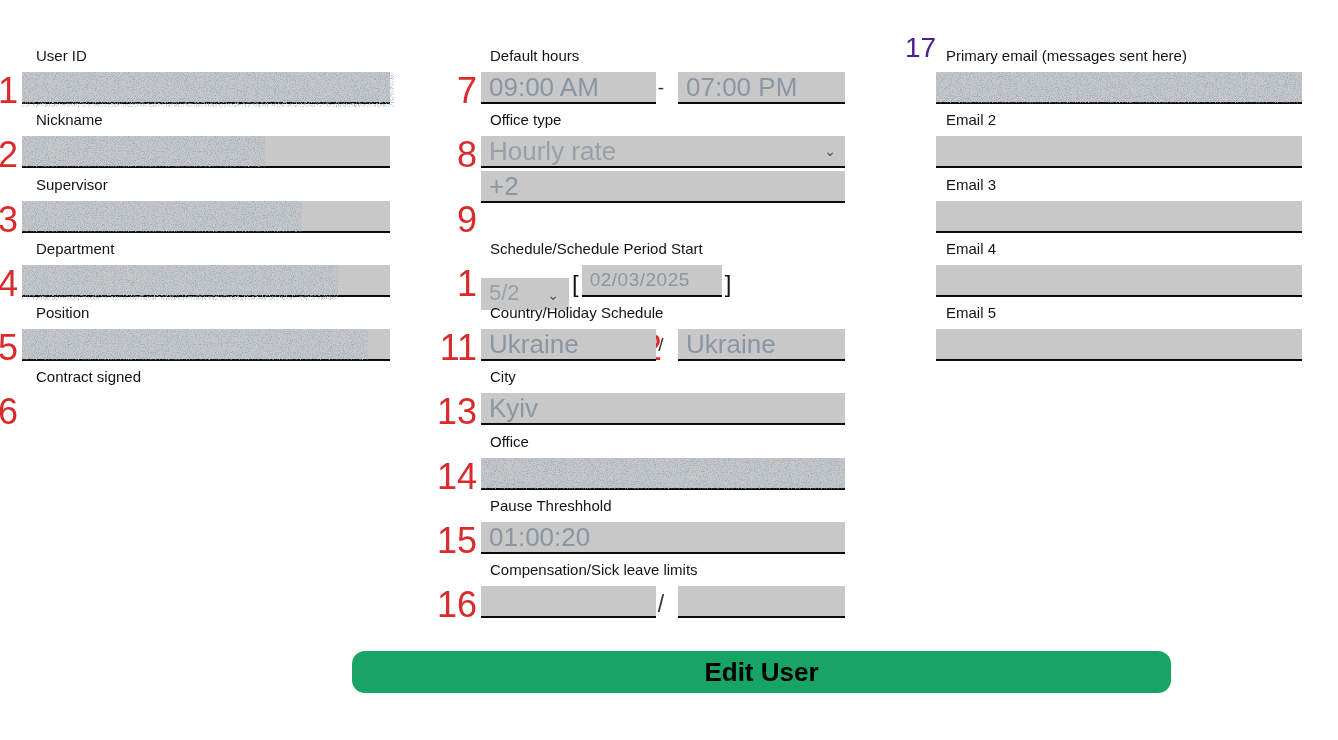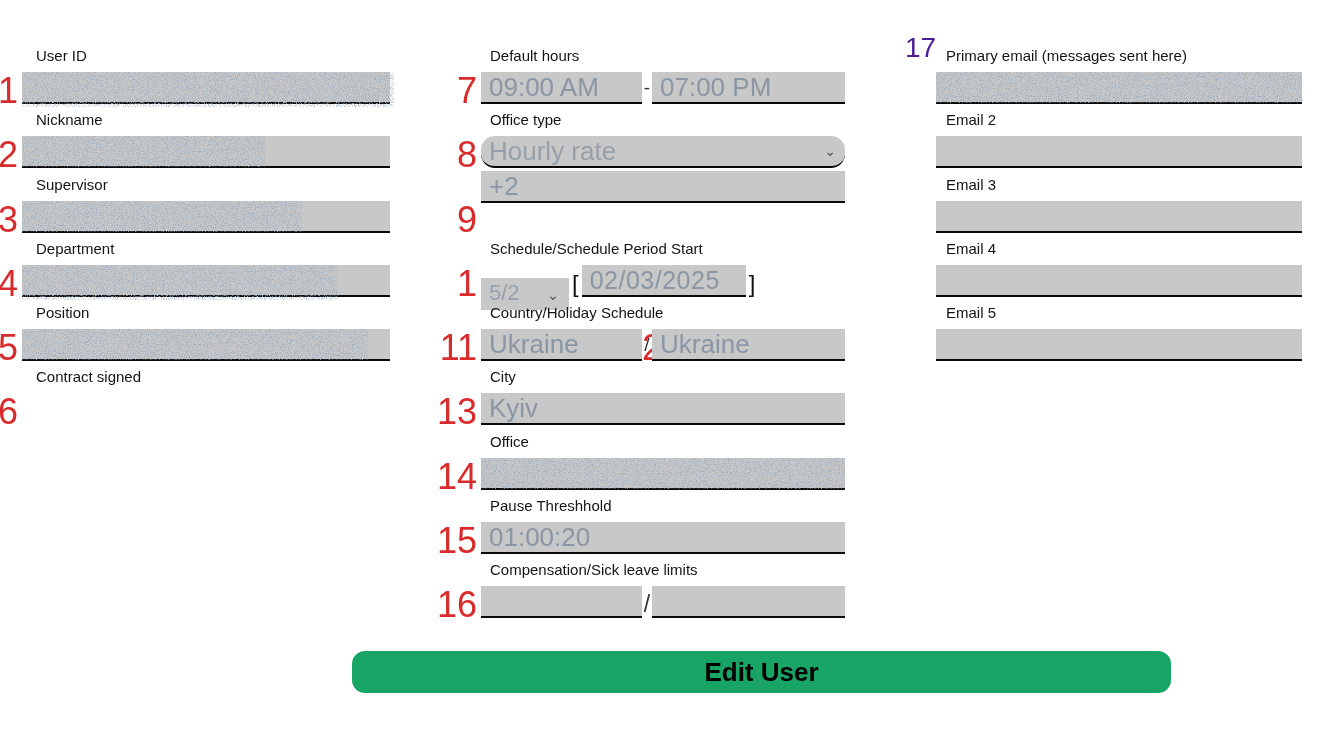--- a/index.html
+++ b/index.html
@@ -26,32 +26,32 @@
   .col-right .lbl { padding-left: 10px; }
 
   .field {
     position: relative; height: 32px;
     background: #c8c8c8;
     border-bottom: 2px solid #0a0a0a;
     font-size: 26px; line-height: 30px; color: #8a96a4;
     padding-left: 8px; white-space: nowrap;
   }
   .pair { display: flex; height: 32px; align-items: stretch; }
-  .h1 { width: 161px; flex: none; }
-  .h2 { flex: 1; }
+  .h1 { width: 175px; flex: none; }
+  .h2 { flex: 1; margin-left: 12px; }
   .sep { flex: none; width: 10px; text-align: center; font-size: 19px; color: #333; line-height: 32px; }
   .sep-big { font-size: 23px; line-height: 36px; }
 
-  .sel { color: #97a0a9; border-radius: 14px; }
+  .sel { color: #97a0a9; }
   .chev { position: absolute; right: 9px; top: 8px; font-size: 14px; color: #555; line-height: 1; }
 
   .sched { width: 88px; flex: none; border-bottom: none; color: #98a1ab; font-size: 22px; margin-top: 13px; }
   .sched .chev { right: 10px; top: 10px; }
   .bracket { flex: none; font-size: 24px; color: #111; line-height: 38px; padding: 0 3px; font-weight: 300; }
-  .datef { width: 164px; flex: none; font-size: 25px; letter-spacing: 0.5px; }
+  .datef { width: 140px; flex: none; font-size: 19px; letter-spacing: 0.5px; }
 
   .num {
     position: absolute; left: -46px; top: 30px; width: 42px;
     text-align: right; font-size: 36px; line-height: 38px;
     color: #d92b2b; font-weight: 400;
   }
   .num-12 { left: 139px; }
   .num-inline {
     position: absolute; left: -31px; top: -9px; width: 28px;
     text-align: right; font-size: 28px; line-height: 30px; color: #4c1d95;

